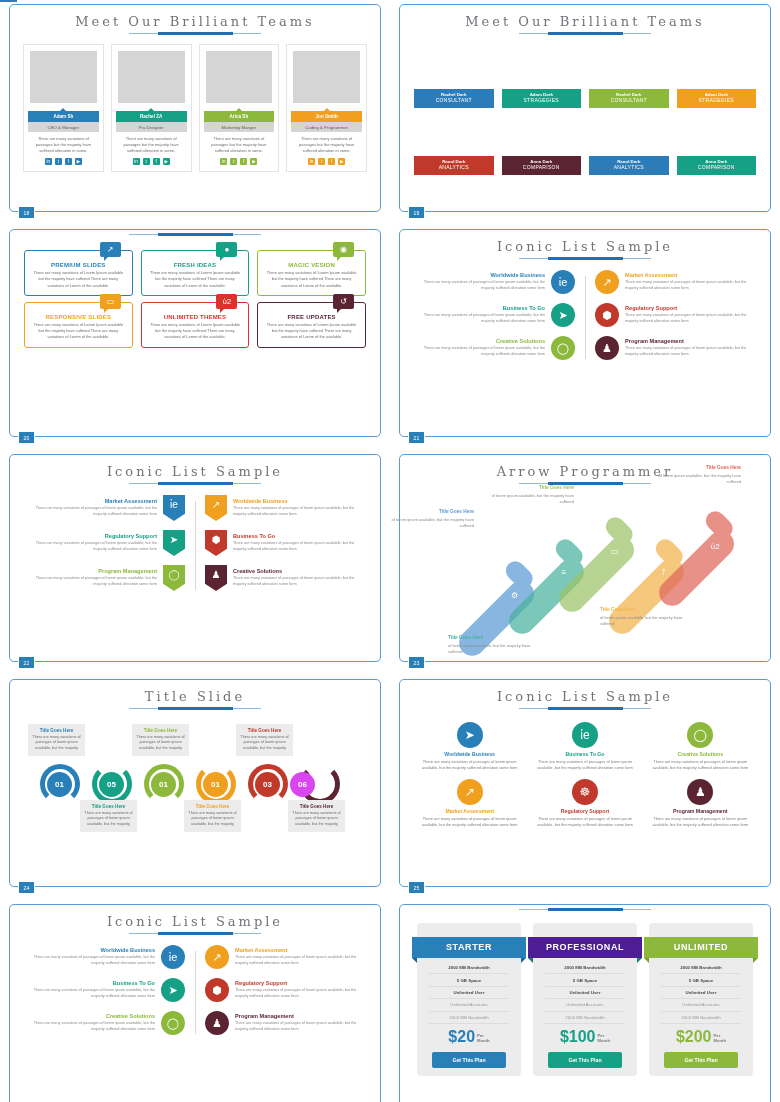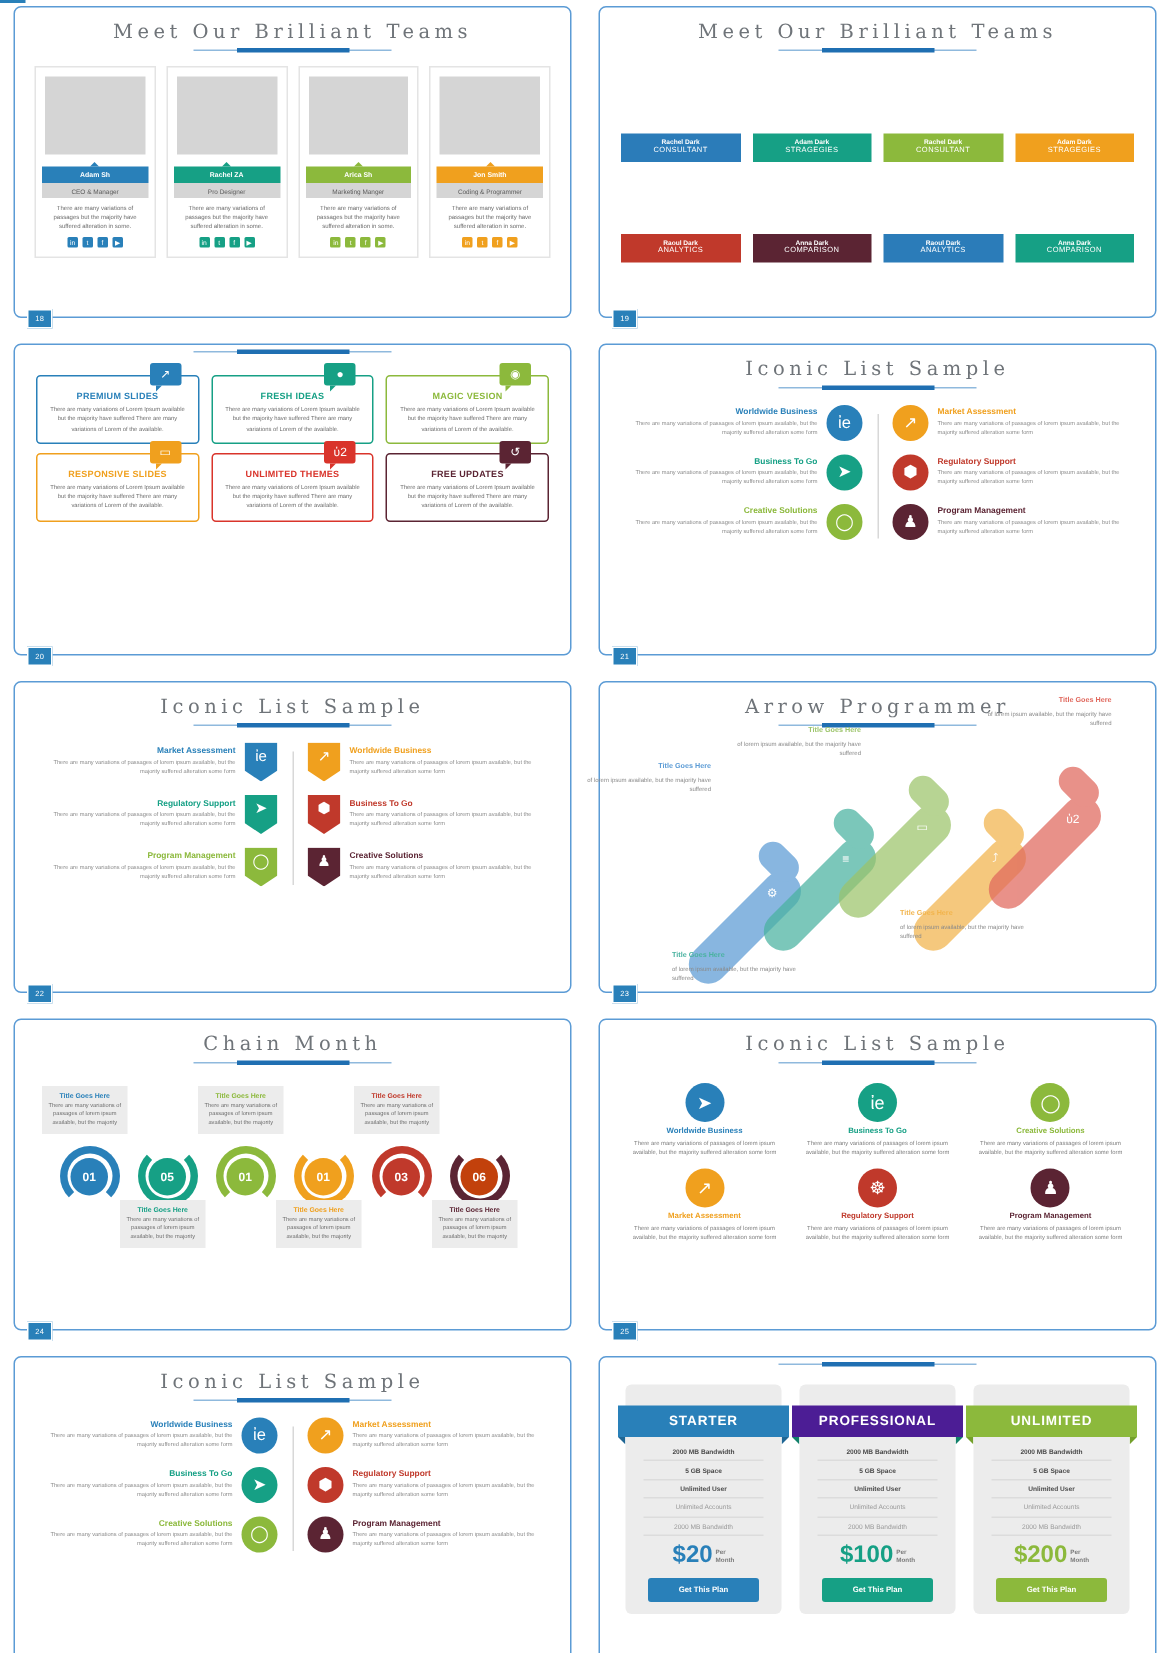--- a/index.html
+++ b/index.html
@@ -414,21 +414,21 @@
       <div class="arw-lab" style="left:255px; top:-22px; text-align:right">
         <b style="color:#e0675c">Title Goes Here</b>
         <span>of lorem ipsum available, but the majority have suffered</span>
       </div>
         </div>
       <div class="slide-num">23</div>
     </div>
   </div>
   <div class="slide-wrap">
     <div class="slide">
-      <div class="s-title">Chain Month</div>
+      <div class="s-title">Title Slide</div>
           <div class="t-rule"></div>
         <div class="chain">
           <div class="ch-ring" style="left:30px; border-color:#2980b9; border-bottom-color:transparent; border-top-color:#2980b9"></div>
       <div class="ch-dot" style="left:37px; background:#2980b9">01</div>
       <div class="ch-box" style="left:18px; top:12px">
         <b style="color:#2980b9">Title Goes Here</b>
         <p>There are many variations of passages of lorem ipsum available, but the majority</p>
       </div>
           <div class="ch-ring" style="left:82px; border-color:#16a085; border-bottom-color:#16a085; border-top-color:transparent"></div>
       <div class="ch-dot" style="left:89px; background:#16a085">05</div>
@@ -448,21 +448,21 @@
         <b style="color:#f0a01e">Title Goes Here</b>
         <p>There are many variations of passages of lorem ipsum available, but the majority</p>
       </div>
           <div class="ch-ring" style="left:238px; border-color:#c0392b; border-bottom-color:transparent; border-top-color:#c0392b"></div>
       <div class="ch-dot" style="left:245px; background:#c0392b">03</div>
       <div class="ch-box" style="left:226px; top:12px">
         <b style="color:#c0392b">Title Goes Here</b>
         <p>There are many variations of passages of lorem ipsum available, but the majority</p>
       </div>
           <div class="ch-ring" style="left:290px; border-color:#5b2433; border-bottom-color:#5b2433; border-top-color:transparent"></div>
-      <div class="ch-dot" style="left:297px; background:#c2410c">06</div>
+      <div class="ch-dot" style="left:280px; background:#d946ef">06</div>
       <div class="ch-box" style="left:278px; top:88px">
         <b style="color:#5b2433">Title Goes Here</b>
         <p>There are many variations of passages of lorem ipsum available, but the majority</p>
       </div>
         </div>
       <div class="slide-num">24</div>
     </div>
   </div>
   <div class="slide-wrap">
     <div class="slide">

